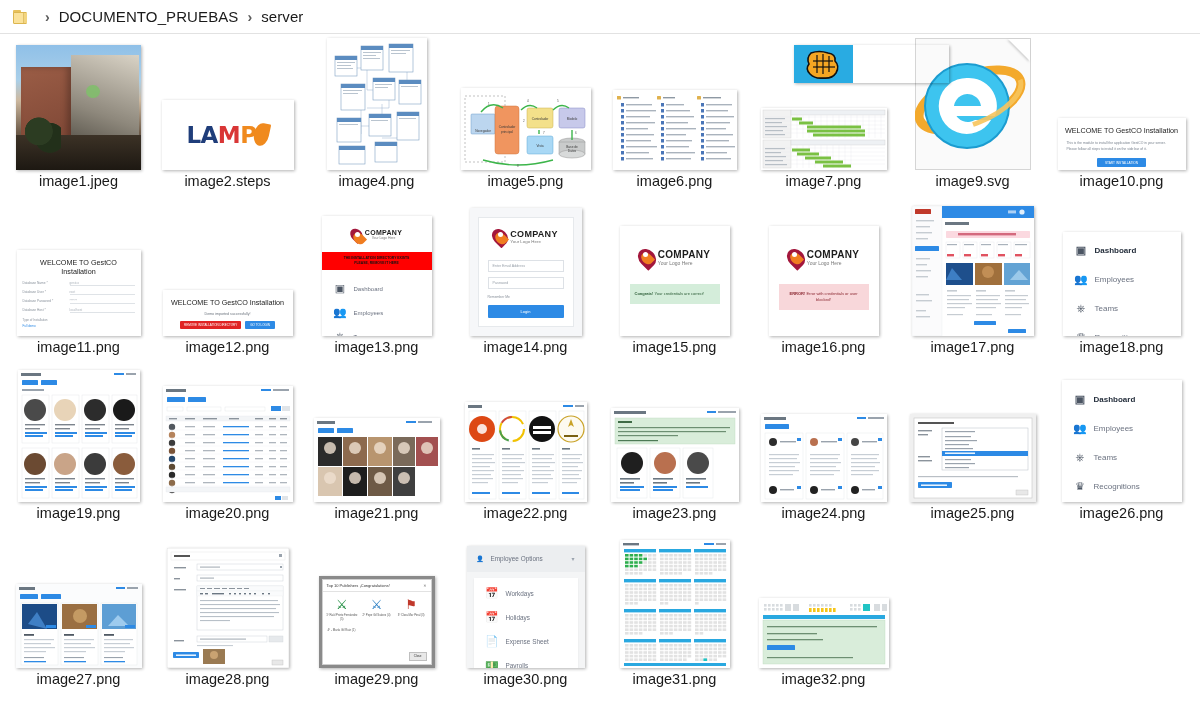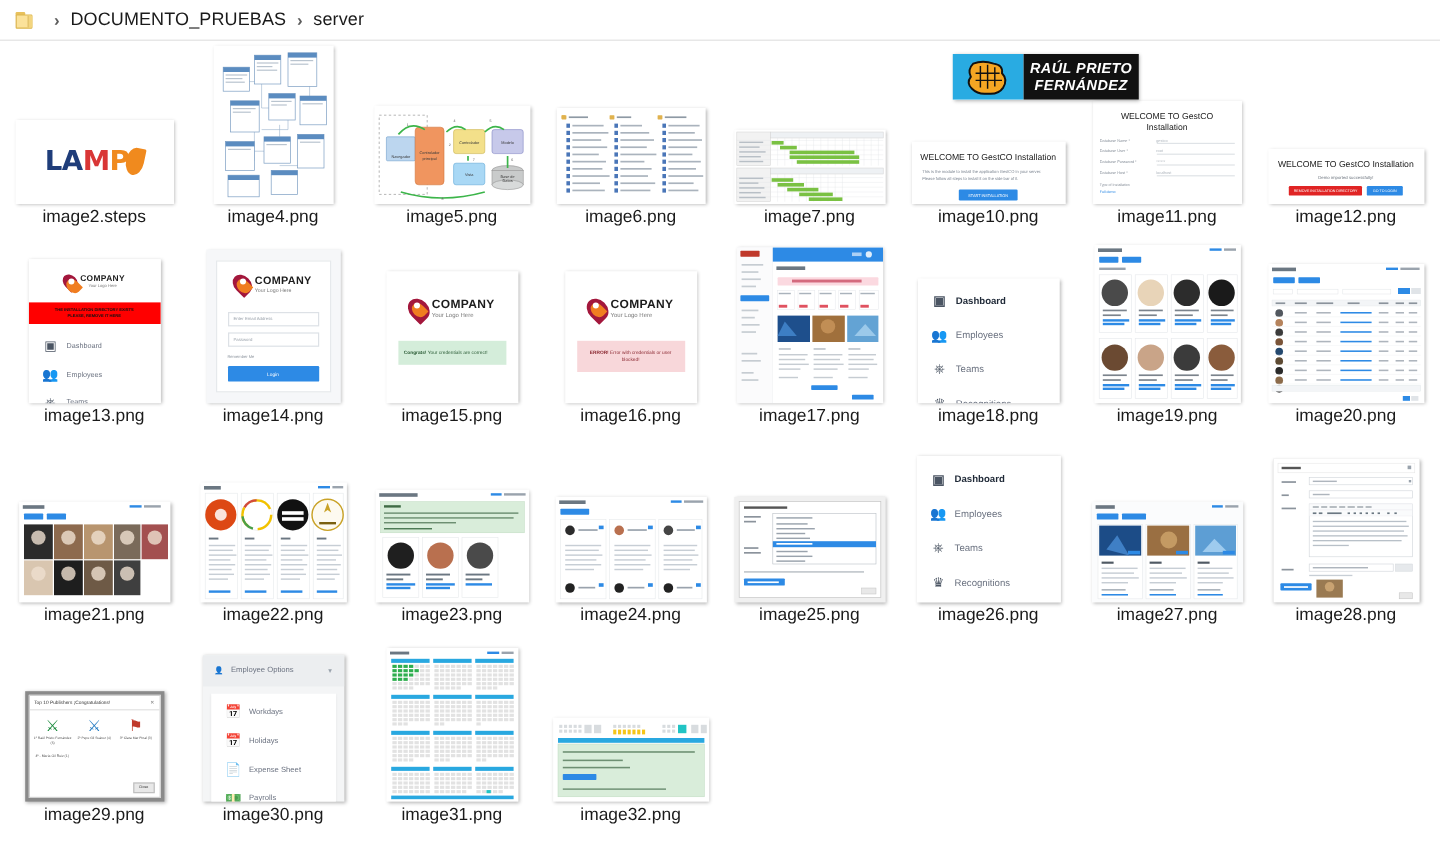--- a/index.html
+++ b/index.html
@@ -217,20 +217,30 @@
       <span class="body"></span>
   </span>
   <span class="bc-sep">›</span>
   <span class="bc-crumb">DOCUMENTO_PRUEBAS</span>
   <span class="bc-sep">›</span>
   <span class="bc-crumb">server</span>
 </div>
 
 <div class="grid">
 
+  <div class="cell">
+    <div class="thumb-wrap">
+      <div class="thumb photo1" style="width:125px;height:125px;">
+        <div class="street"></div>
+          <div class="tree"></div>
+          <div class="dot"></div>
+      </div>
+    </div>
+    <div class="label">image1.jpeg</div>
+  </div>
 
   <div class="cell">
     <div class="thumb-wrap">
       <div class="thumb" style="width:132px;height:70px;">
         <div class="lamp">
           <span class="word">
             <span class="l">L</span>
               <span class="a">A</span>
               <span class="m">M</span>
               <span class="p">P</span>
@@ -491,20 +501,37 @@
               <rect x="4" y="52" width="18" height="1.2"></rect>
             <rect x="4" y="56" width="22" height="1.2"></rect>
           </g>
         </svg>
       </div>
     </div>
     <div class="label">image7.png</div>
   </div>
 
 
+  <div class="cell">
+    <div class="thumb-wrap">
+      <div class="thumb no-shadow" style="width:116px;height:132px;">
+        <div class="docsheet">
+            <div class="fold"></div>
+          </div>
+        <svg viewBox="0 0 116 132" width="116" height="132" style="position:absolute;left:0;top:0;" aria-hidden="true">
+          <ellipse cx="55" cy="62" rx="54" ry="24" fill="none" stroke="#f3a92c" stroke-width="9" transform="rotate(-22 55 62)"></ellipse>
+          <circle cx="52" cy="68" r="42" fill="#3dc4ef"></circle>
+          <circle cx="52" cy="68" r="42" fill="none" stroke="#1b9cd0" stroke-width="2"></circle>
+          <path d="M52 40 a28 28 0 1 0 24 42 h-16 a14 14 0 1 1 -8 -26 a14 14 0 0 1 14 12 H38 v10 h42 a28 28 0 0 0 -28 -38 z" fill="#ffffff"></path>
+          <ellipse cx="55" cy="62" rx="54" ry="24" fill="none" stroke="#f7c45c" stroke-width="5" transform="rotate(-22 55 62)" opacity="0.9" stroke-dasharray="70 200"></ellipse>
+        </svg>
+      </div>
+    </div>
+    <div class="label">image9.svg</div>
+  </div>
 
   <div class="cell">
     <div class="thumb-wrap">
       <div class="thumb" style="width:128px;height:52px;">
         <div class="card">
           <h4>WELCOME TO GestCO Installation</h4>
           <div style="font-size:3.4px;color:#7b8490;line-height:1.9;padding:0 2px;">This is the module to install the application GestCO in your server. Please follow all steps to install it on the side bar of it.</div>
           <div style="display:flex;justify-content:center;margin-top:6px;">
             <div class="btn-blue" style="font-size:3.2px;padding:2.5px 8px;">START INSTALLATION</div>
           </div>
@@ -2018,18 +2045,14 @@
         <path d="M8 6 q-5 5 -2 11 q-4 5 1 10 q5 5 13 4 q9 1 13 -5 q4 -7 -1 -12 q1 -7 -7 -8 q-9 -3 -17 0 z" fill="#f5a623" stroke="#111" stroke-width="1.6"></path>
         <g stroke="#111" stroke-width="1.2" fill="none">
           <path d="M14 8 v18"></path>
             <path d="M20 7 v20"></path>
             <path d="M26 9 v16"></path>
           <path d="M10 14 h20"></path>
             <path d="M10 20 h22"></path>
         </g>
       </svg>
     </div>
-    <div class="right">
-      <span style="font-size:12px;letter-spacing:.4px;">RAÚL PRIETO</span>
-      <span style="font-size:12px;letter-spacing:.4px;">FERNÁNDEZ</span>
-    </div>
   </div>
 </div>
 
 </body></html>

